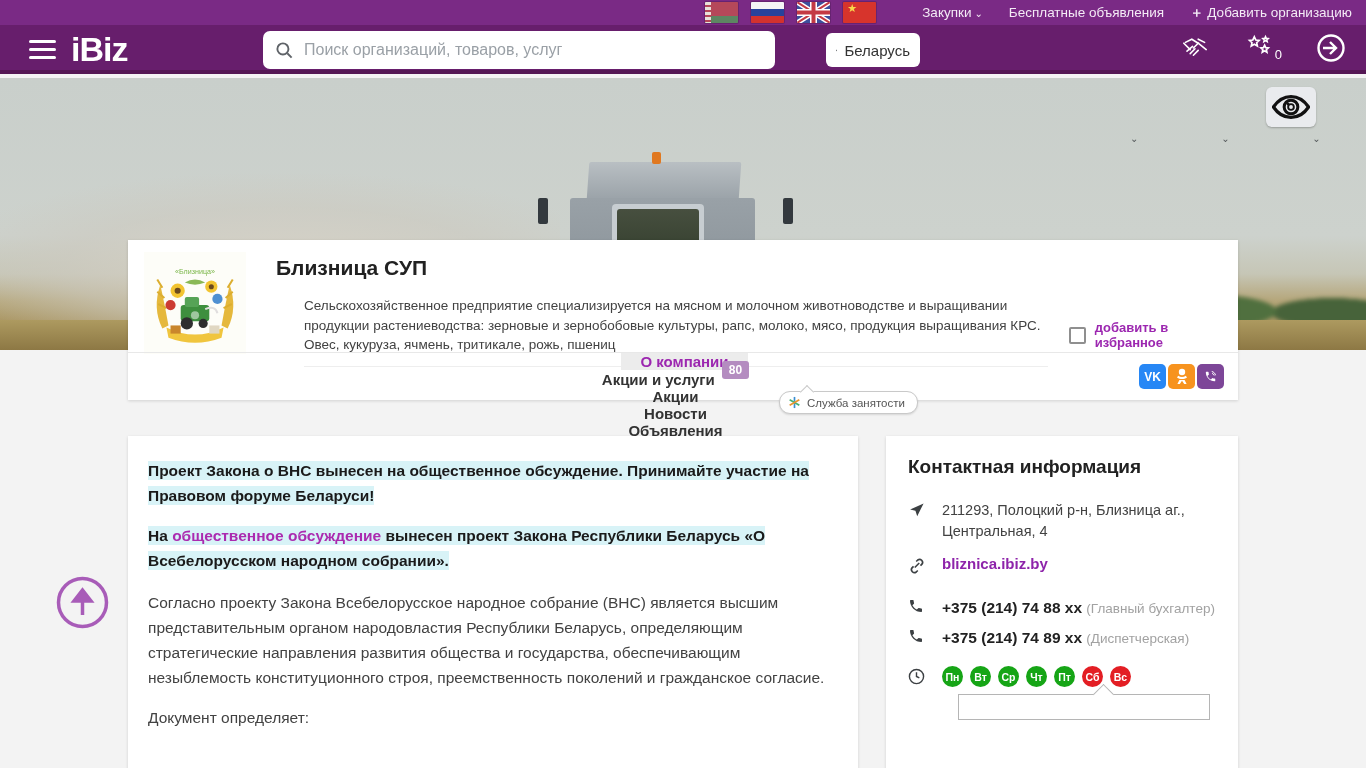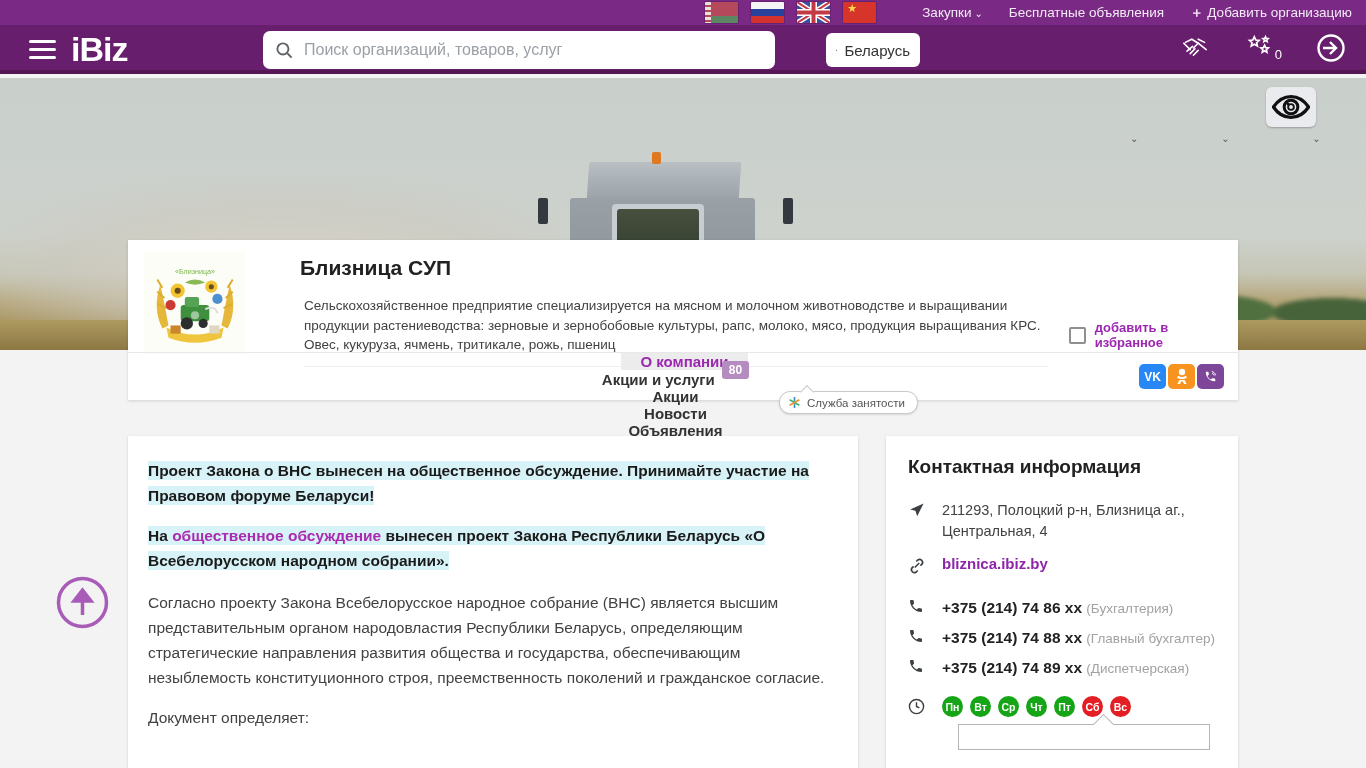--- a/index.html
+++ b/index.html
@@ -48,21 +48,21 @@
   .redstripe { position:absolute; left:6px; top:104px; width:192px; height:15px; background:linear-gradient(90deg,#c23a3e 0 26%,#e8e5e0 26% 74%,#c23a3e 74% 100%); border-radius:7px; }
   .mirror-l { position:absolute; left:-22px; top:8px; width:10px; height:26px; background:#33393e; border-radius:2px; }
   .mirror-r { position:absolute; right:-28px; top:8px; width:10px; height:26px; background:#33393e; border-radius:2px; }
   .birds { position:absolute; color:#54585a; font-size:10px; letter-spacing:40px; }
   .eyebtn { position:absolute; left:1266px; top:87px; width:50px; height:40px; background:#e9ebee; border-radius:6px; display:flex; align-items:center; justify-content:center; cursor:pointer; box-shadow:0 1px 2px rgba(0,0,0,.25); }
 
   
   .card { background:#fff; box-shadow:0 1px 3px rgba(0,0,0,.14); }
   .company { position:absolute; left:128px; top:240px; width:1110px; height:160px; }
   .clogo { position:absolute; left:16px; top:12px; width:102px; height:102px; cursor:pointer; }
-  .cname { position:absolute; left:172px; top:16px; font-size:21px; font-weight:bold; color:#212121; }
+  .cname { position:absolute; left:148px; top:16px; font-size:21px; font-weight:bold; color:#212121; }
   .cdesc { position:absolute; left:176px; top:44px; width:744px; font-size:13.5px; line-height:1.45; color:#424242; border-bottom:1px solid #eee; padding-bottom:11px;margin-top:12px; }
   .fav { position:absolute; left:941px; top:80px; display:flex; align-items:center; gap:9px; cursor:pointer; }
   .favbox { width:17px; height:17px; border:2px solid #8f8f8f; border-radius:2px; }
   .favlbl { color:var(--accent,#9c27b0); font-size:13px; font-weight:bold; }
 
   
   .tabs { position:absolute; left:0; top:112px; width:1110px; height:48px; display:flex; align-items:center; padding-left:18px; border-top:1px solid #e8e8e8;flex-direction:column; }
   .tab { height:48px; display:flex; align-items:center; font-size:15px; font-weight:bold; color:#333; cursor:pointer; margin-right:33px; white-space:nowrap; }
   .tab.active { background:#ececec; padding:0 19px; margin-right:15px; color:var(--accent,#9c27b0); }
   .badge { margin-left:7px; transform:translateY(-9px); background:var(--badge,#b48cc0); color:#fff; font-size:12px; font-weight:bold; border-radius:3px; padding:2px 7px; }
@@ -314,26 +314,20 @@
           <path d="M13 18l-2 2a4 4 0 01-5.6-5.6l2-2"></path>
         </svg>
     </span>
     <span class="csite">bliznica.ibiz.by</span>
   </div>
 
   <div class="crow" style="margin-bottom:6px;">
     <span class="cico"><svg width="16" height="16" viewBox="0 0 24 24" fill="#3c4043">
           <path d="M6.6 10.8c1.4 2.8 3.8 5.1 6.6 6.6l2.2-2.2c.3-.3.7-.4 1-.2 1.1.4 2.3.6 3.6.6.6 0 1 .4 1 1V20c0 .6-.4 1-1 1C10.8 21 3 13.2 3 4c0-.6.4-1 1-1h3.5c.6 0 1 .4 1 1 0 1.2.2 2.4.6 3.6.1.3 0 .7-.2 1z"></path>
         </svg></span>
-    <span class="cphone"><span>+375 (214) 74 86 xx</span> <span class="plabel">(Бухгалтерия)</span></span>
-  </div>
-  <div class="crow" style="margin-bottom:6px;">
-    <span class="cico"><svg width="16" height="16" viewBox="0 0 24 24" fill="#3c4043">
-          <path d="M6.6 10.8c1.4 2.8 3.8 5.1 6.6 6.6l2.2-2.2c.3-.3.7-.4 1-.2 1.1.4 2.3.6 3.6.6.6 0 1 .4 1 1V20c0 .6-.4 1-1 1C10.8 21 3 13.2 3 4c0-.6.4-1 1-1h3.5c.6 0 1 .4 1 1 0 1.2.2 2.4.6 3.6.1.3 0 .7-.2 1z"></path>
-        </svg></span>
     <span class="cphone"><span>+375 (214) 74 88 xx</span> <span class="plabel">(Главный бухгалтер)</span></span>
   </div>
   <div class="crow" style="margin-bottom:16px;">
     <span class="cico"><svg width="16" height="16" viewBox="0 0 24 24" fill="#3c4043">
           <path d="M6.6 10.8c1.4 2.8 3.8 5.1 6.6 6.6l2.2-2.2c.3-.3.7-.4 1-.2 1.1.4 2.3.6 3.6.6.6 0 1 .4 1 1V20c0 .6-.4 1-1 1C10.8 21 3 13.2 3 4c0-.6.4-1 1-1h3.5c.6 0 1 .4 1 1 0 1.2.2 2.4.6 3.6.1.3 0 .7-.2 1z"></path>
         </svg></span>
     <span class="cphone"><span>+375 (214) 74 89 xx</span> <span class="plabel">(Диспетчерская)</span></span>
   </div>
 
   <div class="crow" style="position:relative; margin-top:8px;">

